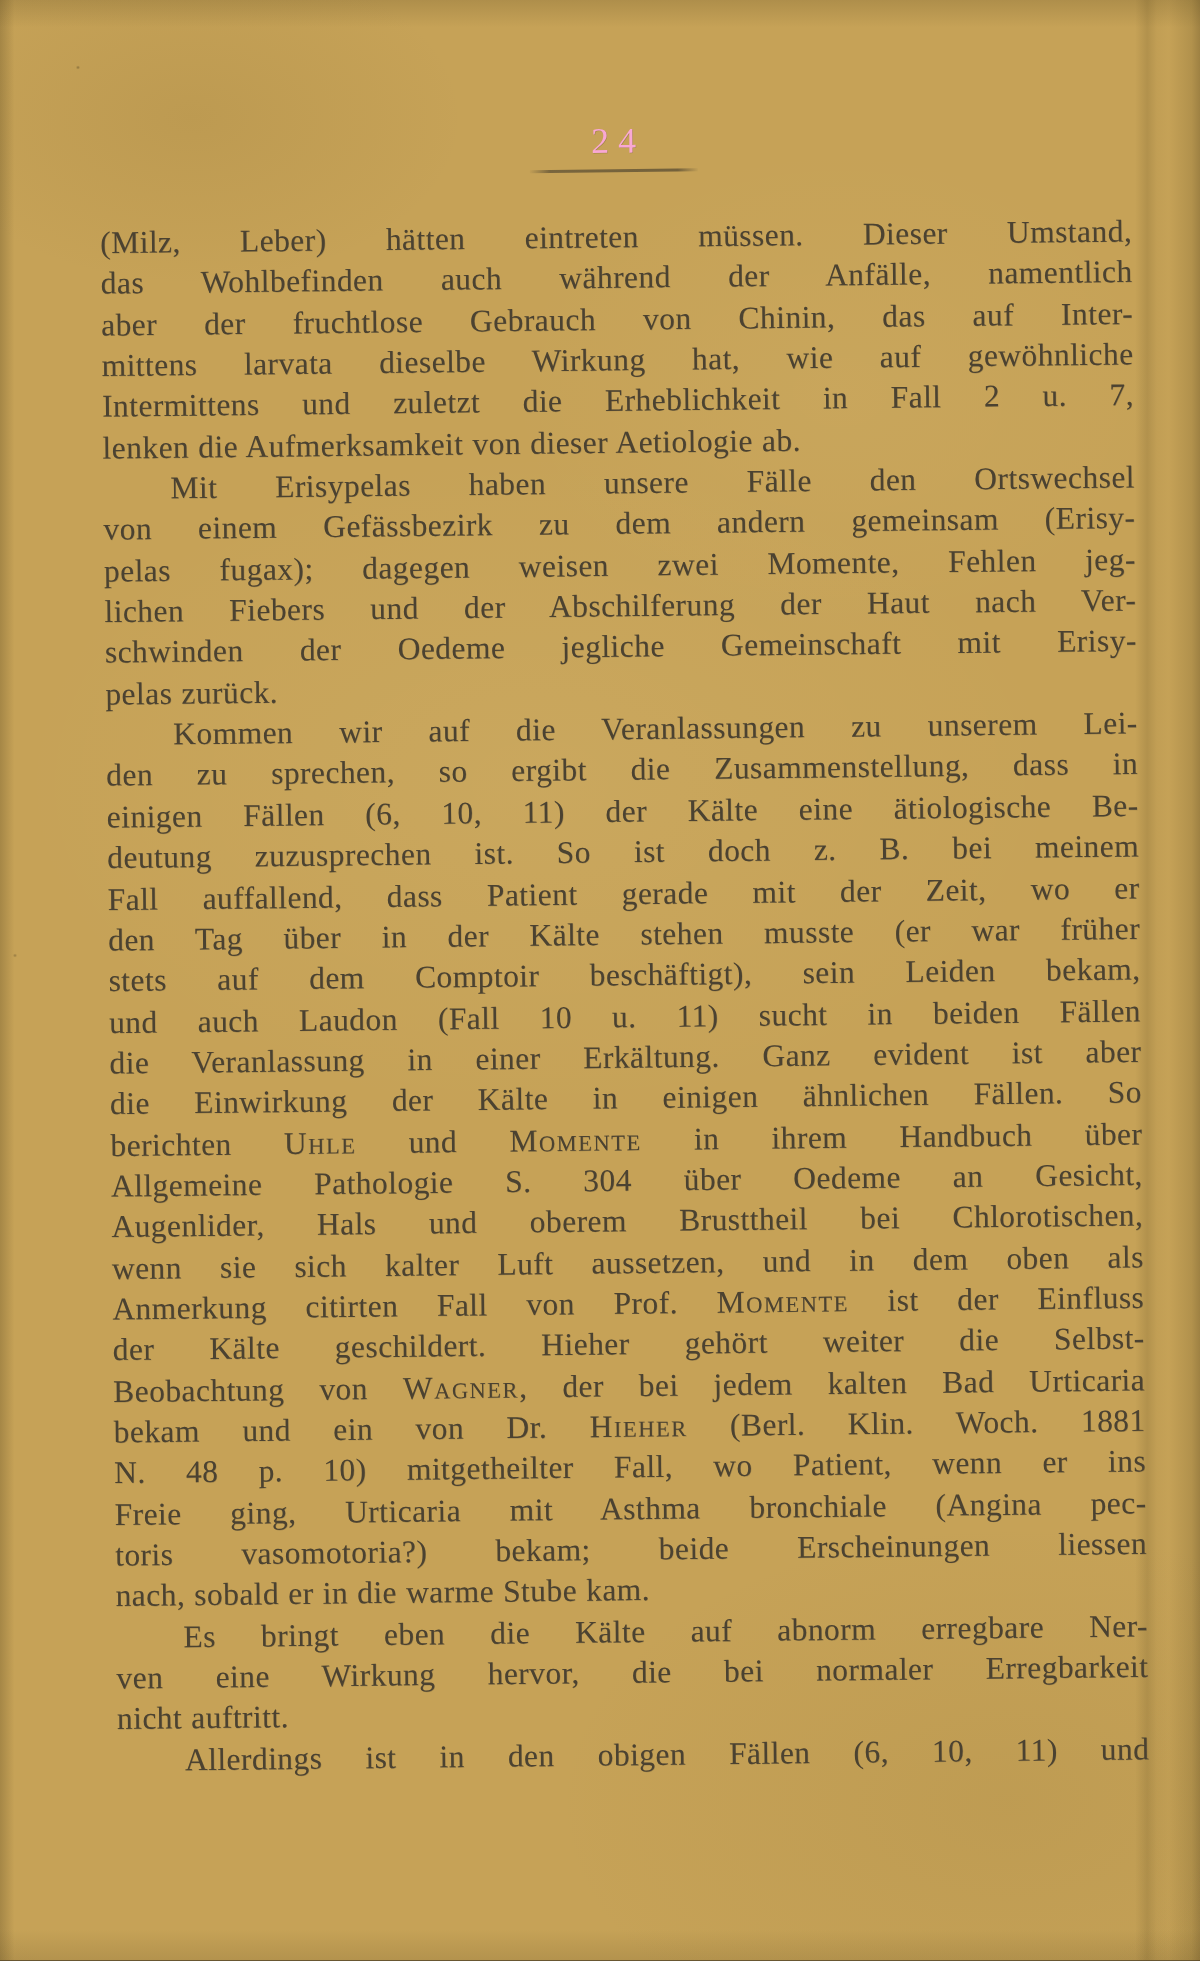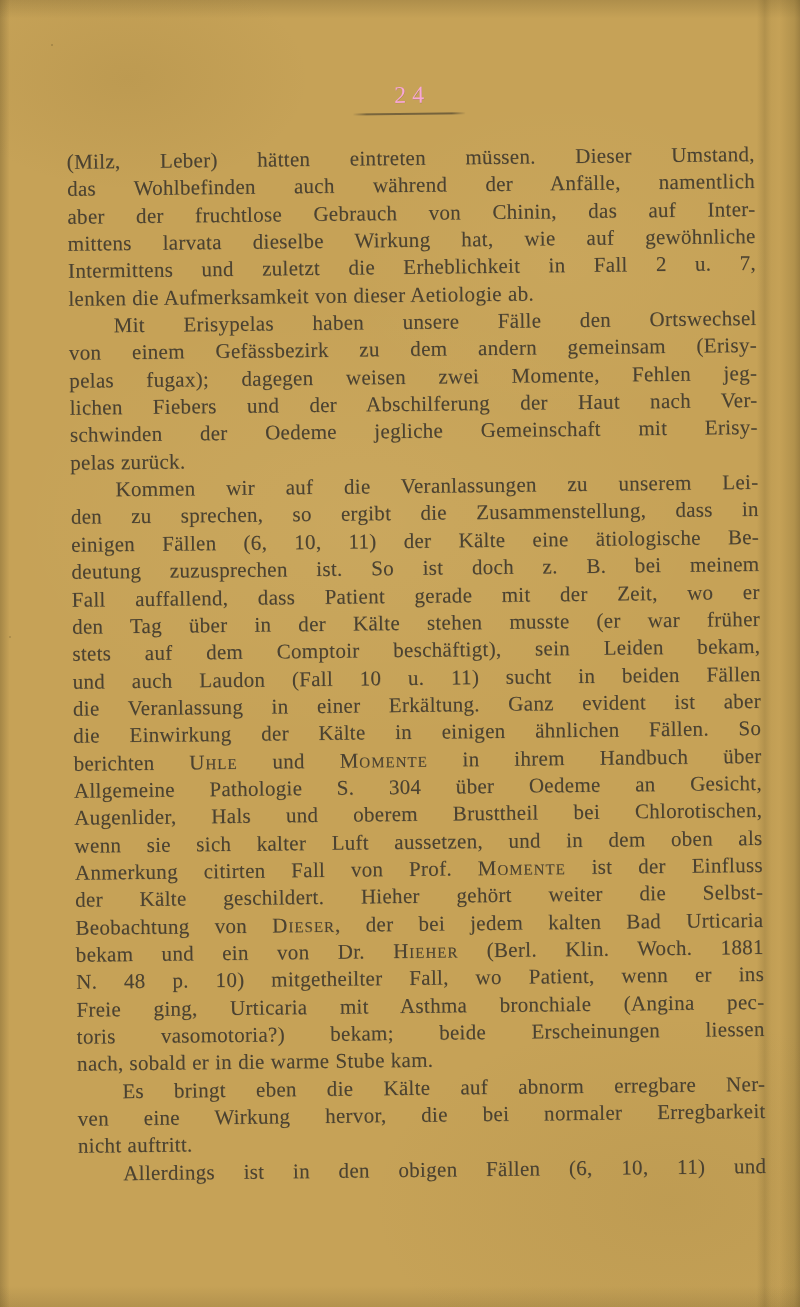--- a/index.html
+++ b/index.html
@@ -123,21 +123,21 @@
         <div class="line">stets auf dem Comptoir beschäftigt), sein Leiden bekam,</div>
         <div class="line">und auch Laudon (Fall 10 u. 11) sucht in beiden Fällen</div>
         <div class="line">die Veranlassung in einer Erkältung. Ganz evident ist aber</div>
         <div class="line">die Einwirkung der Kälte in einigen ähnlichen Fällen. So</div>
         <div class="line">berichten <span class="sc">Uhle</span> und <span class="sc">Momente</span> in ihrem Handbuch über</div>
         <div class="line">Allgemeine Pathologie S. 304 über Oedeme an Gesicht,</div>
         <div class="line">Augenlider, Hals und oberem Brusttheil bei Chlorotischen,</div>
         <div class="line">wenn sie sich kalter Luft aussetzen, und in dem oben als</div>
         <div class="line">Anmerkung citirten Fall von Prof. <span class="sc">Momente</span> ist der Einfluss</div>
         <div class="line">der Kälte geschildert. Hieher gehört weiter die Selbst-</div>
-        <div class="line">Beobachtung von <span class="sc">Dieser</span>, der bei jedem kalten Bad Urticaria</div>
+        <div class="line">Beobachtung von <span class="sc">Wagner</span>, der bei jedem kalten Bad Urticaria</div>
         <div class="line">bekam und ein von Dr. <span class="sc">Hieher</span> (Berl. Klin. Woch. 1881</div>
         <div class="line">N. 48 p. 10) mitgetheilter Fall, wo Patient, wenn er ins</div>
         <div class="line">Freie ging, Urticaria mit Asthma bronchiale (Angina pec-</div>
         <div class="line">toris vasomotoria?) bekam; beide Erscheinungen liessen</div>
         <div class="line flushlast">nach, sobald er in die warme Stube kam.</div>
       </div>
       <div class="paragraph">
         <div class="line indent">Es bringt eben die Kälte auf abnorm erregbare Ner-</div>
         <div class="line">ven eine Wirkung hervor, die bei normaler Erregbarkeit</div>
         <div class="line flushlast">nicht auftritt.</div>

